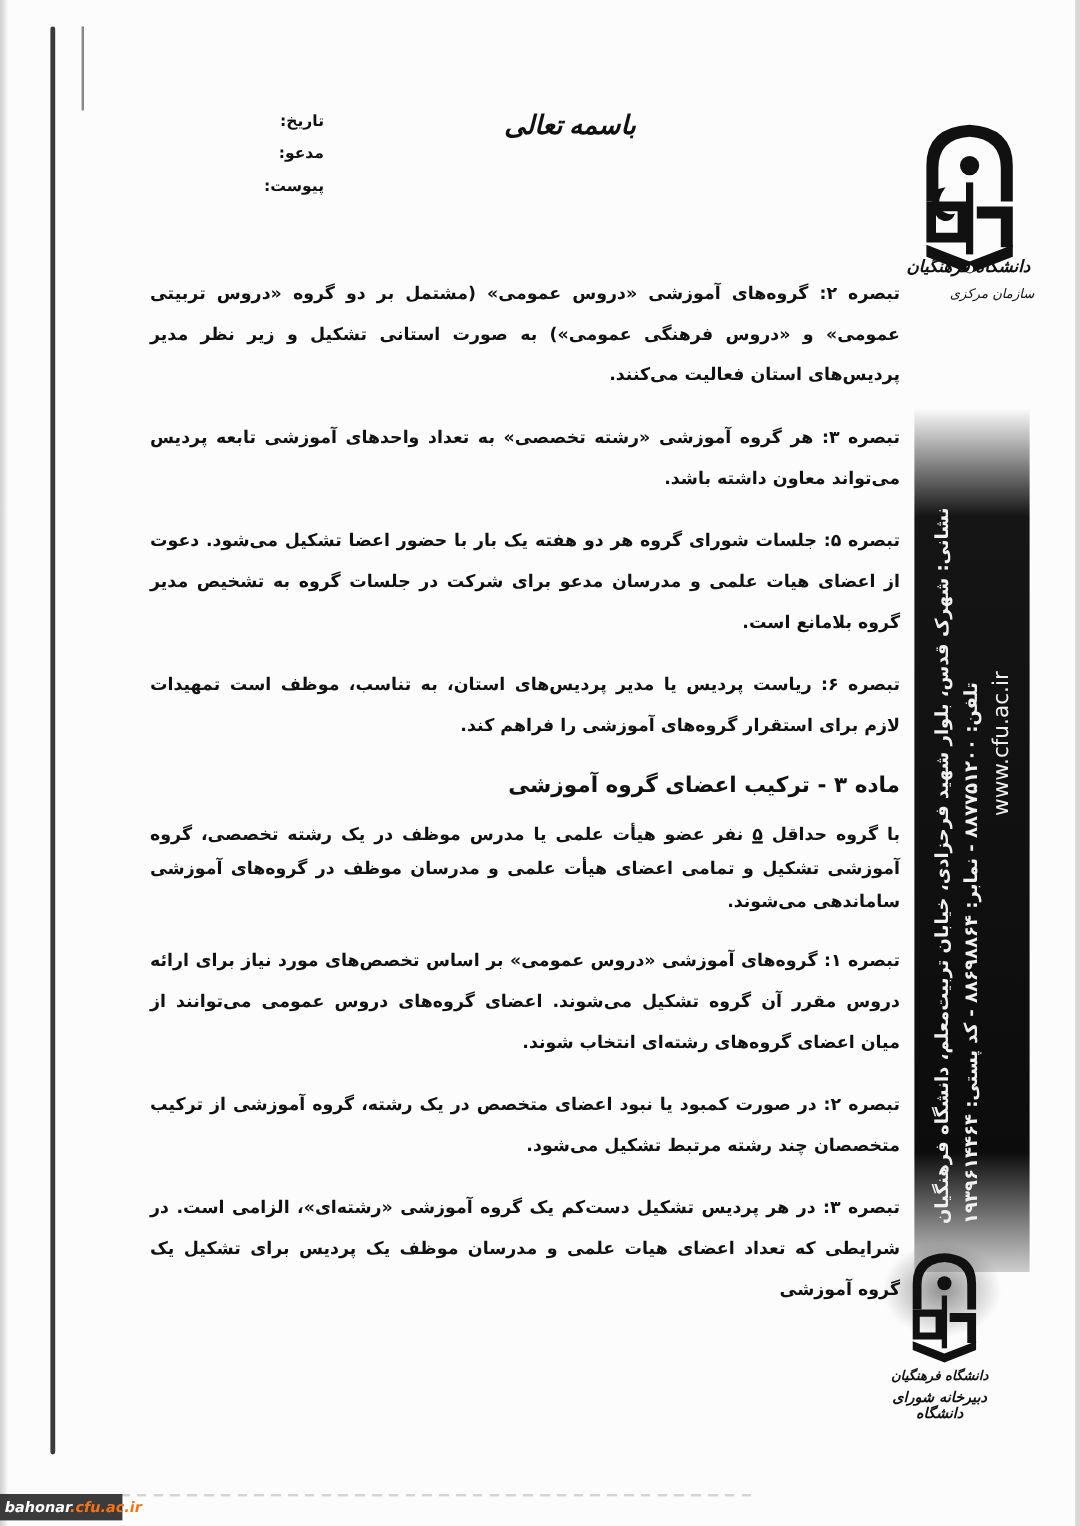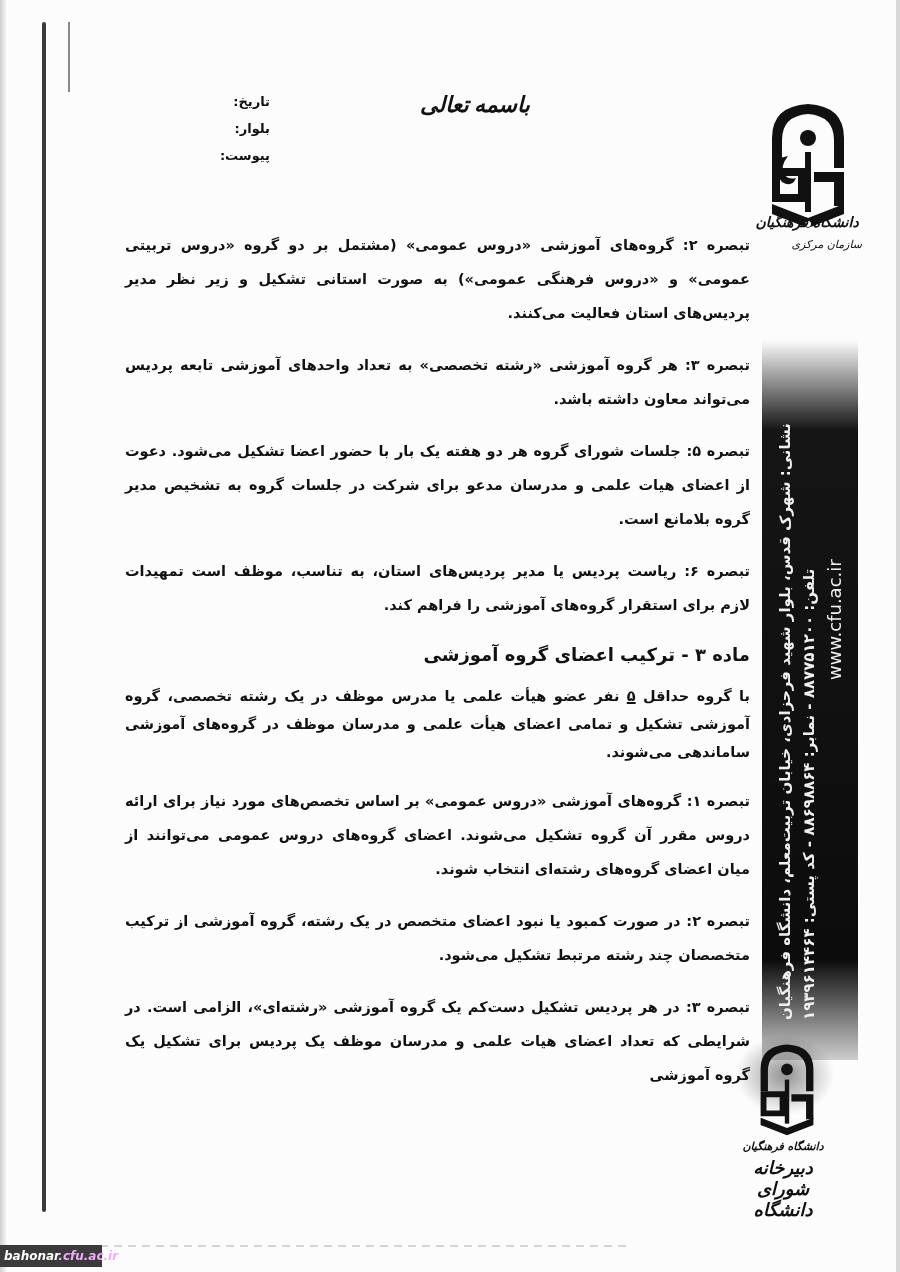--- a/index.html
+++ b/index.html
@@ -139,21 +139,21 @@
       font-weight: bold;
     }
     .logo-bottom-cap2 {
       position: absolute;
       left: 728px; top: 1157px;
       width: 110px;
       text-align: center;
       direction: rtl;
       font-family: "DejaVu Serif", serif;
       font-style: italic;
-      font-size: 18px;
+      font-size: 12px;
       font-weight: bold;
     }
 
     
     .content {
       position: absolute;
       left: 125px; top: 228px;
       width: 625px;
       direction: rtl;
       text-align: justify;
@@ -190,35 +190,35 @@
       color: #fff;
       font-family: "DejaVu Sans", sans-serif;
       font-style: italic;
       font-weight: bold;
       font-size: 12px;
       line-height: 22px;
       padding-left: 4px;
       box-sizing: border-box;
       white-space: nowrap;
     }
-    .watermark .accent { color: #f0abfc; }
+    .watermark .accent { color: #f97316; }
   </style>
 </head>
 <body>
 
 <div class="page">
   <div class="left-edge"></div>
   <div class="binding-line"></div>
   <div class="binding-line-thin"></div>
   <div class="right-edge"></div>
 
   <div class="bismillah">باسمه تعالی</div>
   <div class="meta-fields">
     <div>تاریخ:</div>
-    <div>بلوار:</div>
+    <div>مدعو:</div>
     <div>پیوست:</div>
   </div>
 
   <svg class="logo-top" viewBox="0 0 92 150">
     <path d="M10 70 L10 40 Q10 8 46 6 Q82 8 82 40 L82 70 L72 70 L72 42 Q72 18 46 16 Q20 18 20 42 L20 70 Z" fill="#111"></path>
     <circle cx="46" cy="40" r="8" fill="#111"></circle>
     <path d="M14 74 L40 74 L40 100 L14 100 Z" fill="none" stroke="#111" stroke-width="8"></path>
     <path d="M52 74 L82 74 L82 108 L72 108 L72 84 L52 84 Z" fill="#111"></path>
     <path d="M10 106 L46 120 L82 106 L82 116 L46 130 L10 116 Z" fill="#111"></path>
     <path d="M18 60 Q10 72 20 84 Q30 90 34 80 Q26 82 22 76 Q18 68 26 58 Z" fill="#111"></path>

